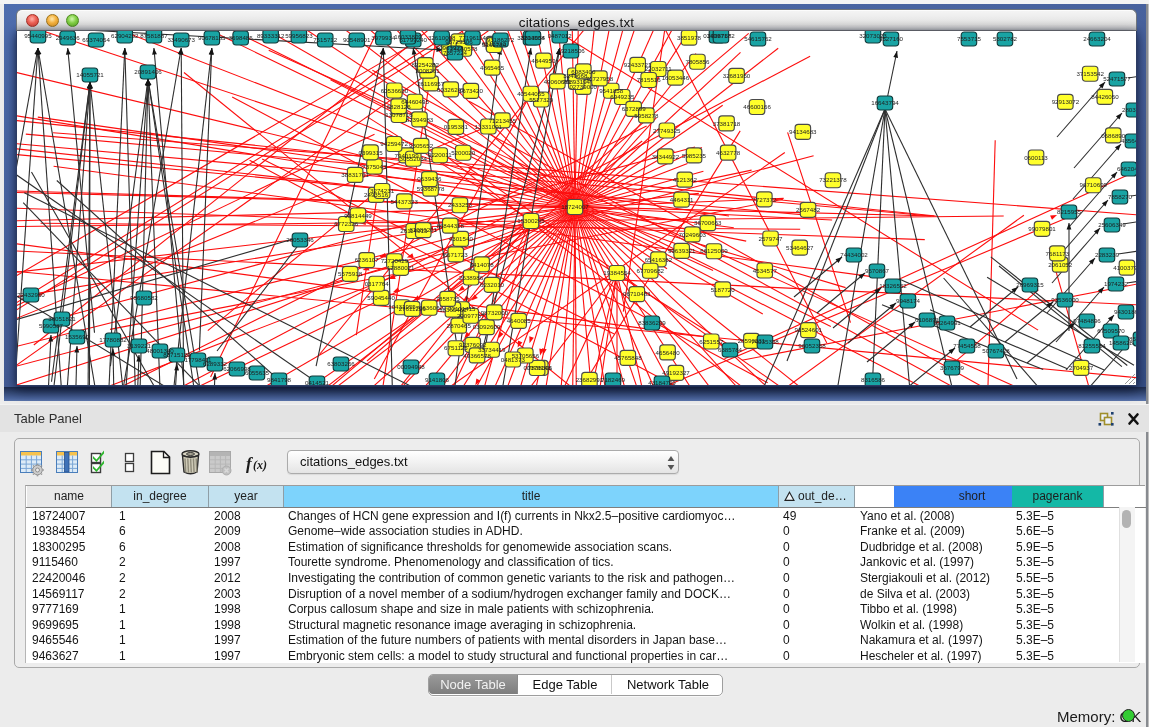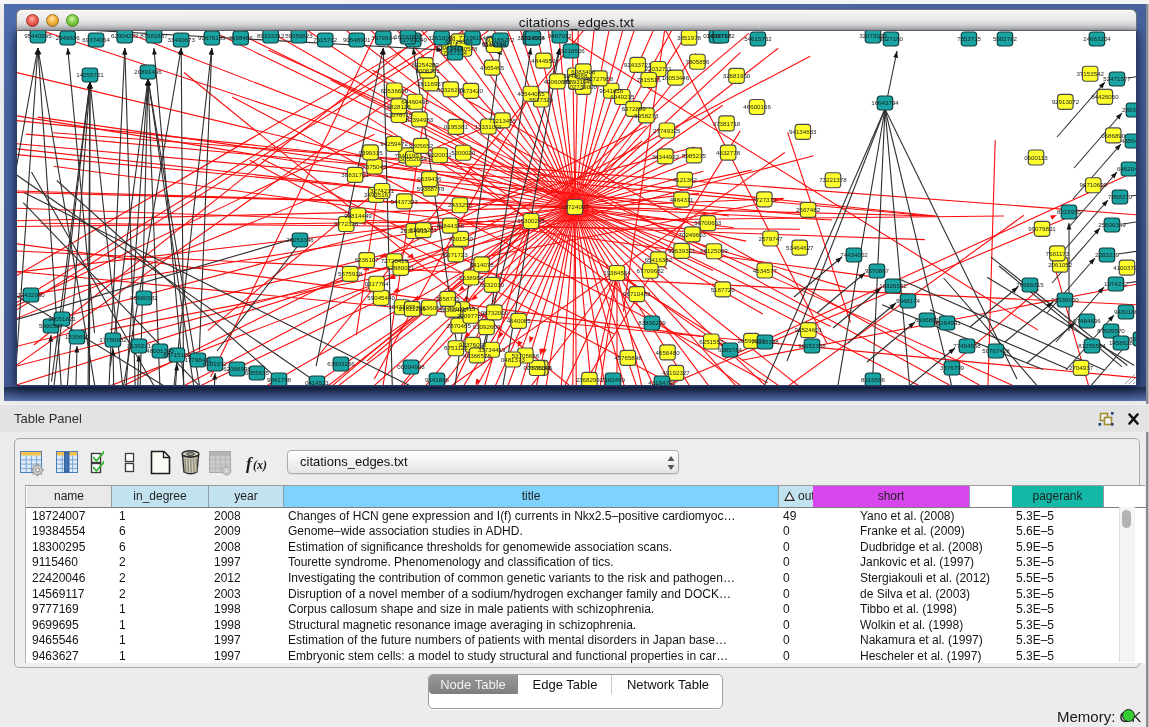--- a/index.html
+++ b/index.html
@@ -39,21 +39,21 @@
 #ddtext { left:12px; top:3px; font-size:13px; color:#111; }
 
 #tbl { left:16px; top:485px; width:1120px; height:178px; background:#fff; border-top:1px solid #9c9c9c; border-left:1px solid #b5b5b5;margin-left:9px; }
 .hd { position:absolute; top:0; height:21px; background:#c3e2f0; border-right:1px solid #8f9ea6; font-size:12px; color:#1e1e1e; text-align:center; line-height:21px; }
 #hdrbot { left:0; top:21px; width:1120px; height:1px; background:#7e7e7e; }
 .cell { position:absolute; font-size:12px; color:#141414; white-space:nowrap; }
 
 #sbar { left:1119px; top:507px; width:16px; height:155px; background:#f4f4f4; border-left:1px solid #e0e0e0;}
 #sthumb { left:1122px; top:510px; width:9px; height:18px; background:#b3b3b3; border-radius:5px; }
 
-#segs { left:428px; top:674px; width:295px; height:35px; border:1px solid #9e9e9e; border-radius:5px; background:#fff; box-shadow:0 1px 0 rgba(255,255,255,.7);}
+#segs { left:428px; top:674px; width:295px; height:22px; border:1px solid #9e9e9e; border-radius:5px; background:#fff; box-shadow:0 1px 0 rgba(255,255,255,.7);}
 .seg { position:absolute; top:0; height:19px; font-size:13px; text-align:center; line-height:19px; color:#111; }
 #seg1 { left:0; width:89px; background:linear-gradient(#9a9a9a,#7d7d7d); color:#f2f2f2; border-radius:4px 0 0 4px; border-right:1px solid #8a8a8a;}
 #seg2 { left:90px; width:93px; border-right:1px solid #c9c9c9;}
 #seg3 { left:184px; width:110px; }
 #mem { left:1057px; top:708px; font-size:15px; color:#1a1a1a; }
 #memdot { left:1122px; top:709px; width:13px; height:13px; border-radius:50%; background:#33cc33; border:1.5px solid #222; }
 </style>
 </head>
 <body>
 <div id="root">
@@ -948,21 +948,21 @@
       </svg>
     </div>
 <div class="abs" id="tbl">
       <div class="hd" style="left:1px;width:85px;background:#e9e9e9">name</div>
       <div class="hd" style="left:86px;width:97px;background:#c3e2f0">in_degree</div>
       <div class="hd" style="left:183px;width:75px;background:#c3e2f0">year</div>
       <div class="hd" style="left:258px;width:495px;background:#7dd3fc">title</div>
       <div class="hd" style="left:753px;width:76px;background:#c3e2f0;text-align:left;padding-left:3px"><svg style="position:absolute;left:5px;top:5px" width="11" height="11" viewBox="0 0 11 11">
           <path d="M5.5 1.2 L10 9.4 L1 9.4 Z" fill="#eef6fa" stroke="#222" stroke-width="1.1"></path>
         </svg><span style="margin-left:16px">out_de…</span></div>
-      <div class="hd" style="left:787px;width:157px;background:#d946ef">short</div>
+      <div class="hd" style="left:868px;width:157px;background:#3b82f6">short</div>
       <div class="hd" style="left:986px;width:92px;background:#14b8a6">pagerank</div>
       <div id="hdrbot" class="abs"></div>
       <div class="cell" style="left:6px;top:22.5px">18724007</div>
       <div class="cell" style="left:93px;top:22.5px">1</div>
       <div class="cell" style="left:188px;top:22.5px">2008</div>
       <div class="cell" style="left:262px;top:22.5px">Changes of HCN gene expression and I(f) currents in Nkx2.5–positive cardiomyoc…</div>
       <div class="cell" style="left:757px;top:22.5px">49</div>
       <div class="cell" style="left:834px;top:22.5px">Yano et al. (2008)</div>
       <div class="cell" style="left:990px;top:22.5px">5.3E–5</div>
       <div class="cell" style="left:6px;top:38.1px">19384554</div>

